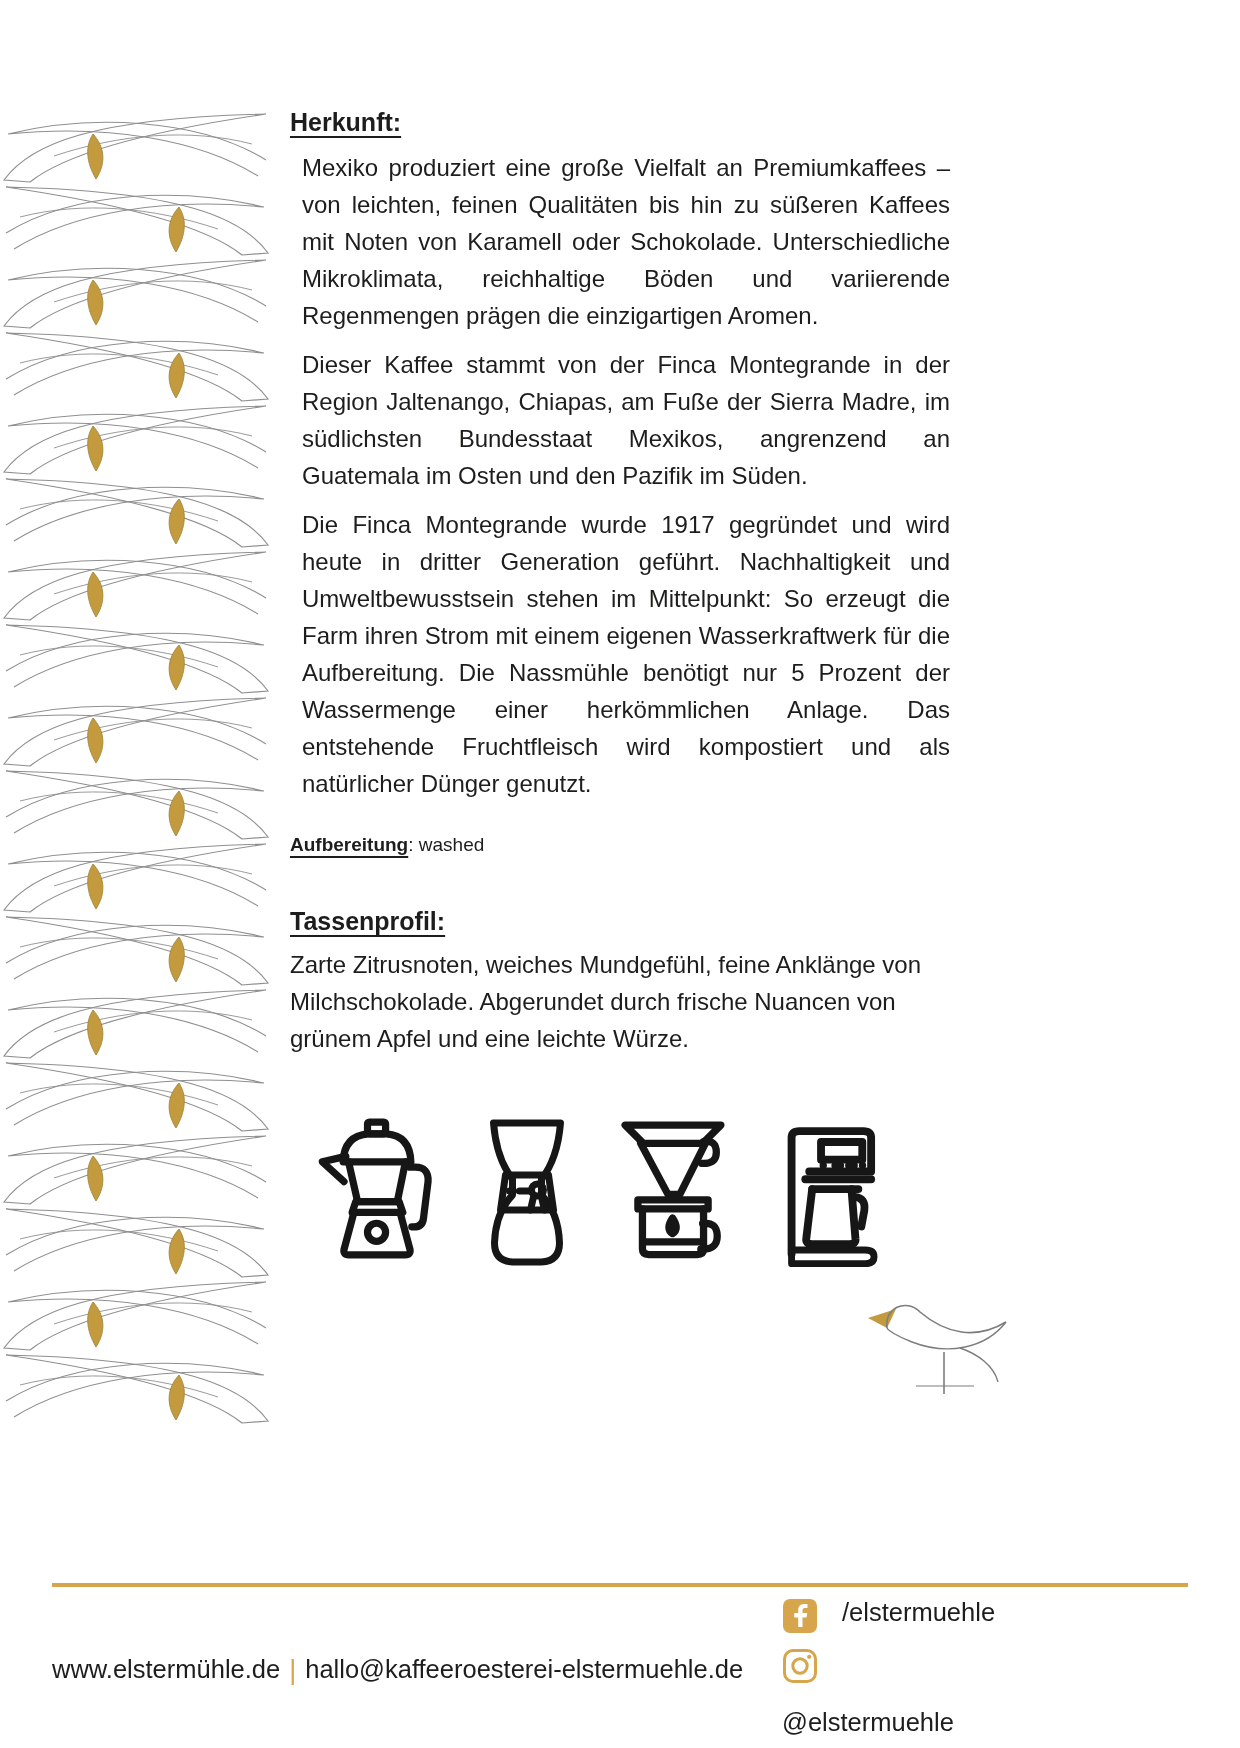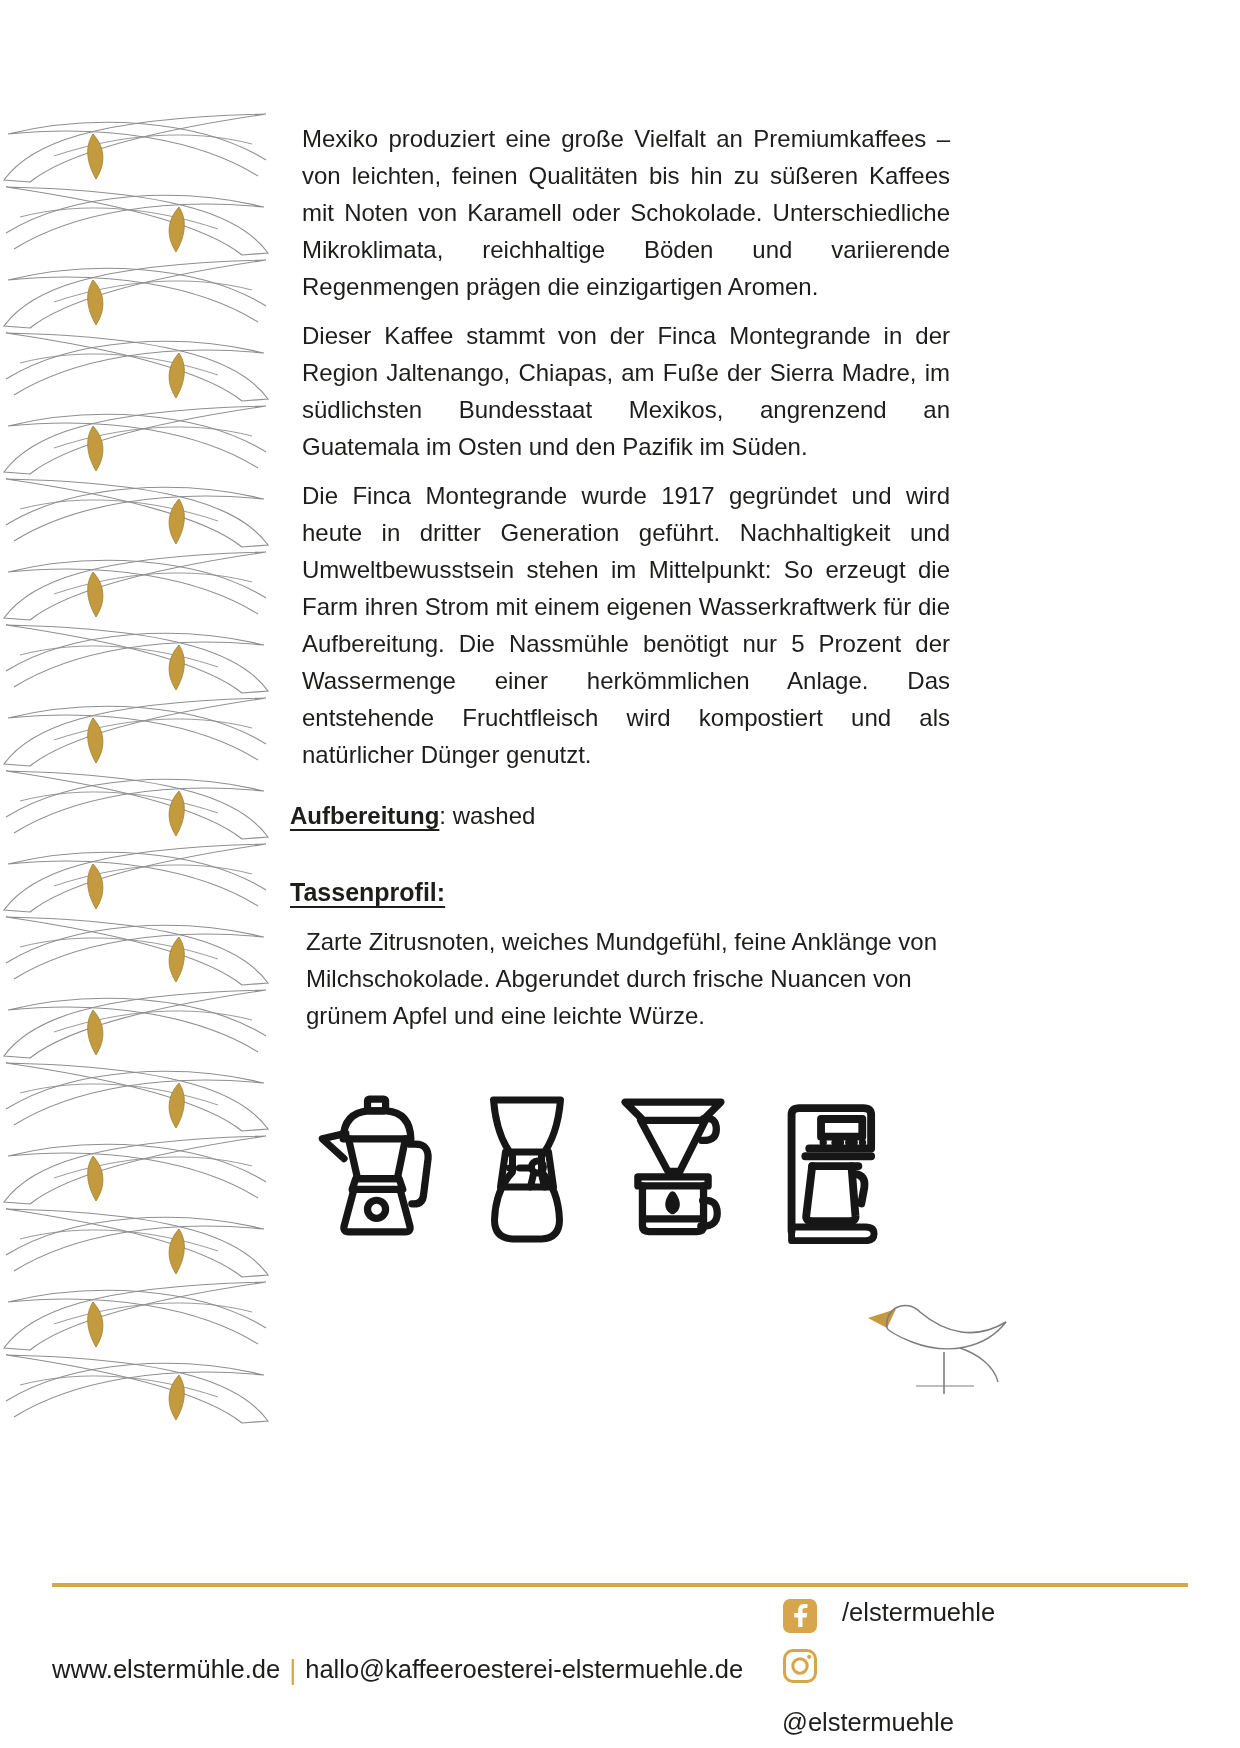--- a/index.html
+++ b/index.html
@@ -21,23 +21,23 @@
     text-decoration-thickness:2px;
     text-underline-offset:5px;
     margin:0 0 10px 0;
   }
   .body-p{
     font-size:24px;line-height:37px;
     text-align:justify;margin:12px;
   }
   .body-left{
     font-size:24px;line-height:37px;
-    text-align:left;margin:16px;
-  }
-  .aufbereitung{margin-top:24px;font-size:24px;line-height:37px;}
+    text-align:left;margin:0;
+  }
+  .aufbereitung{margin-top:24px;font-size:19px;line-height:37px;}
   .aufbereitung .lbl{
     font-weight:700;text-decoration:underline;
     text-decoration-thickness:2px;text-underline-offset:5px;
   }
   .tassenprofil-h{margin-top:44px;}
   .zubereitung-h{margin-top:72px;}
   .brew-row{
     margin-top:52px;margin-left:26px;
     display:flex;align-items:flex-end;gap:38px;
   }
@@ -93,20 +93,21 @@
     <use href="#mot" transform="translate(0,876)"></use>
     <use href="#mot" transform="translate(272,949) scale(-1,1)"></use>
     <use href="#mot" transform="translate(0,1022)"></use>
     <use href="#mot" transform="translate(272,1095) scale(-1,1)"></use>
     <use href="#mot" transform="translate(0,1168)"></use>
     <use href="#mot" transform="translate(272,1241) scale(-1,1)"></use>
   </svg>
 
   <div class="content">
 
+    <h2 class="h-underline">Herkunft:</h2>
 
     <p class="body-p">Mexiko produziert eine große Vielfalt an Premiumkaffees – von leichten, feinen Qualitäten bis hin zu süßeren Kaffees mit Noten von Karamell oder Schokolade. Unterschiedliche Mikroklimata, reichhaltige Böden und variierende Regenmengen prägen die einzigartigen Aromen.</p>
     <p class="body-p">Dieser Kaffee stammt von der Finca Montegrande in der Region Jaltenango, Chiapas, am Fuße der Sierra Madre, im südlichsten Bundesstaat Mexikos, angrenzend an Guatemala im Osten und den Pazifik im Süden.</p>
     <p class="body-p">Die Finca Montegrande wurde 1917 gegründet und wird heute in dritter Generation geführt. Nachhaltigkeit und Umweltbewusstsein stehen im Mittelpunkt: So erzeugt die Farm ihren Strom mit einem eigenen Wasserkraftwerk für die Aufbereitung. Die Nassmühle benötigt nur 5 Prozent der Wassermenge einer herkömmlichen Anlage. Das entstehende Fruchtfleisch wird kompostiert und als natürlicher Dünger genutzt.</p>
 
     <div class="aufbereitung">
       <span class="lbl">Aufbereitung</span><span>:  washed</span>
     </div>
 
     <h2 class="h-underline tassenprofil-h">Tassenprofil:</h2>

